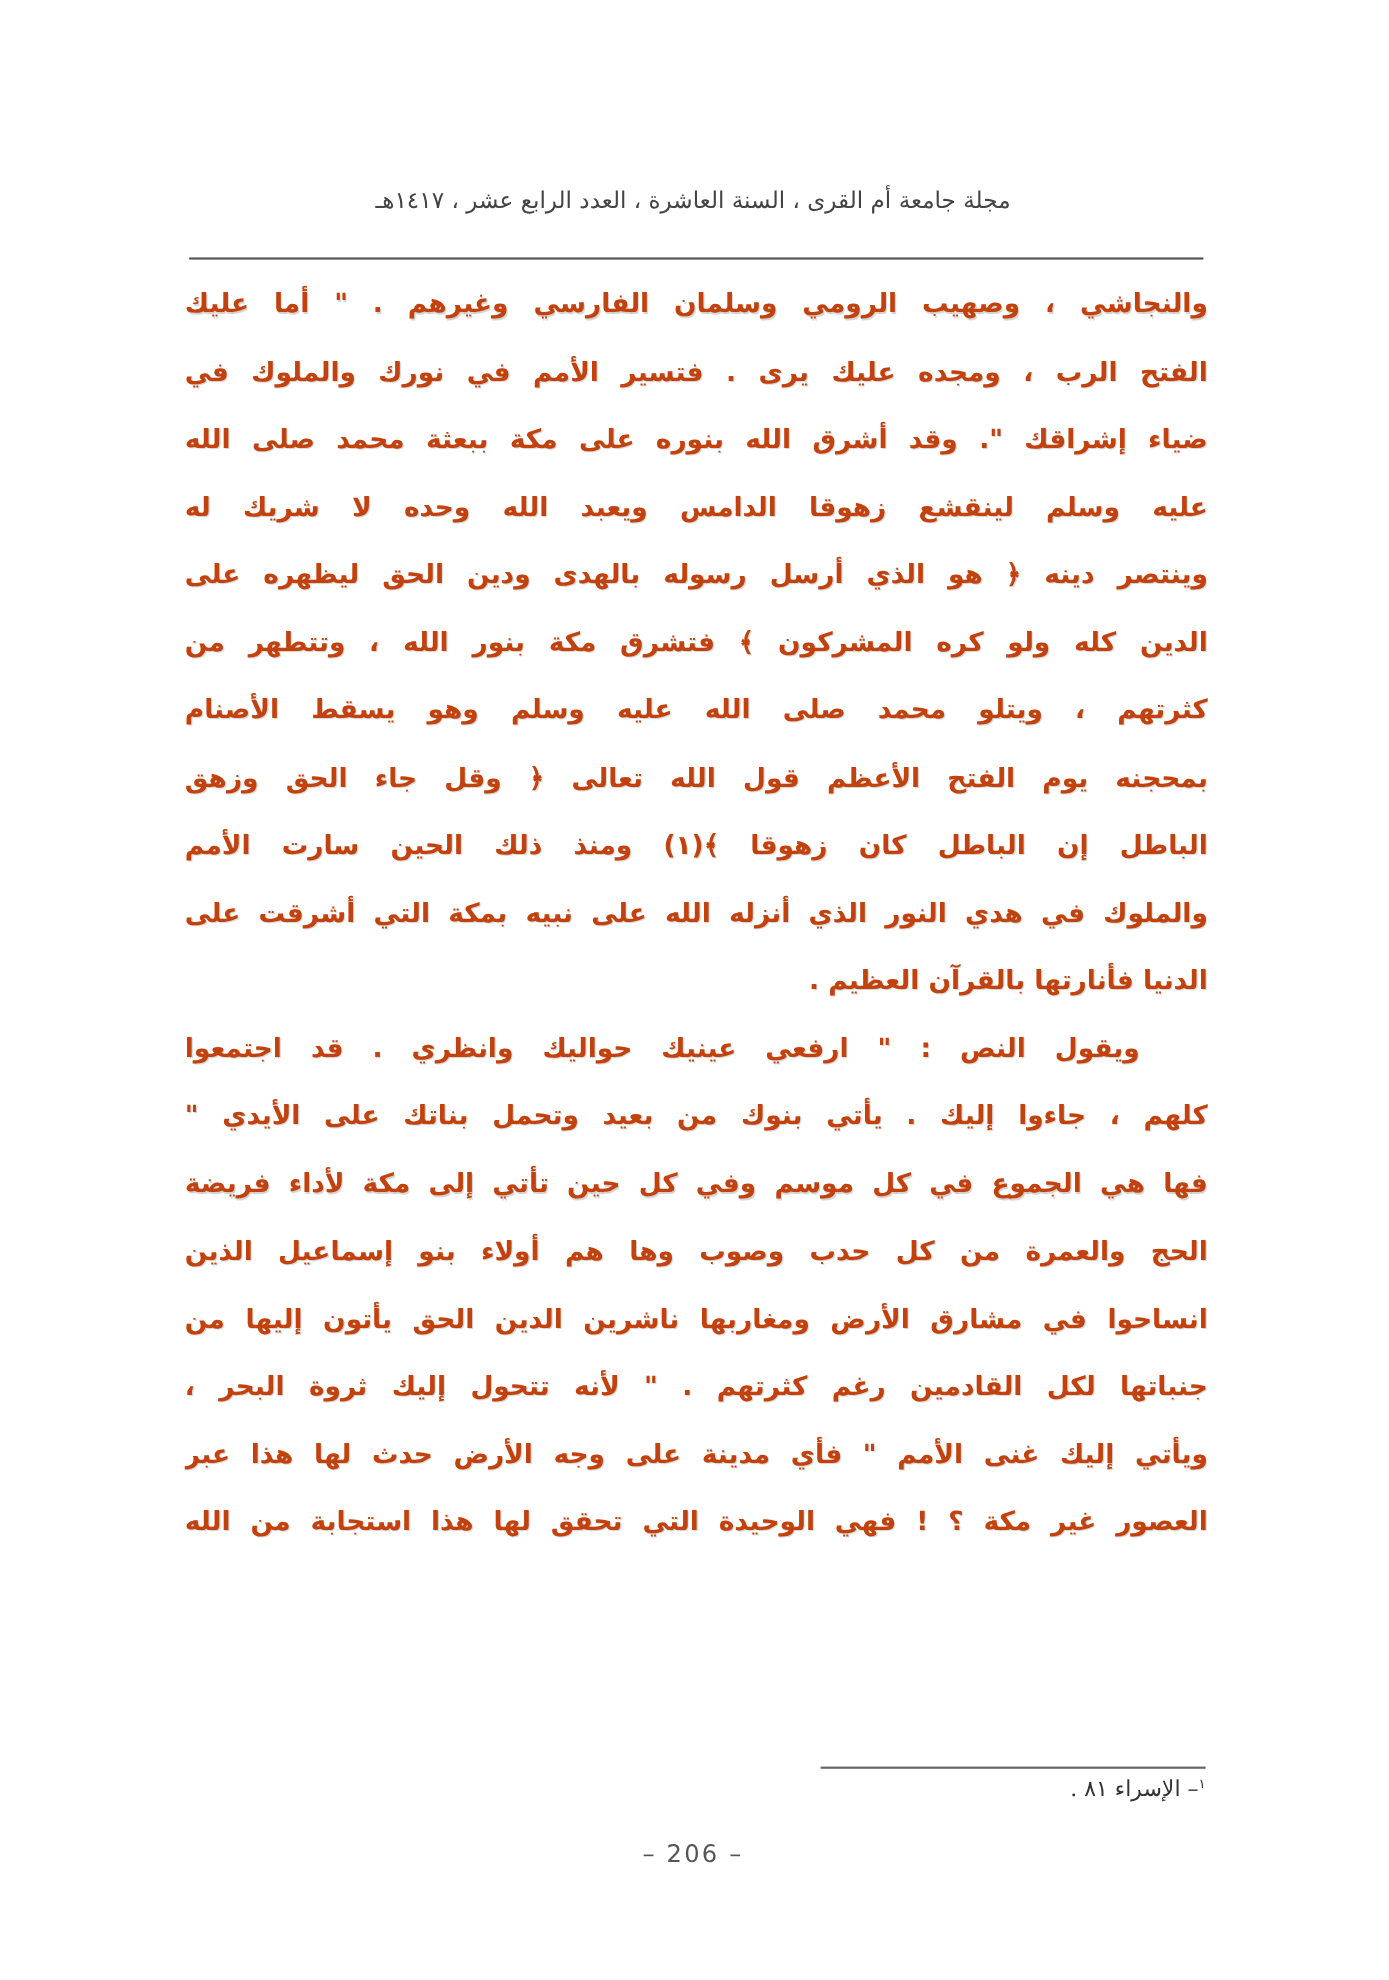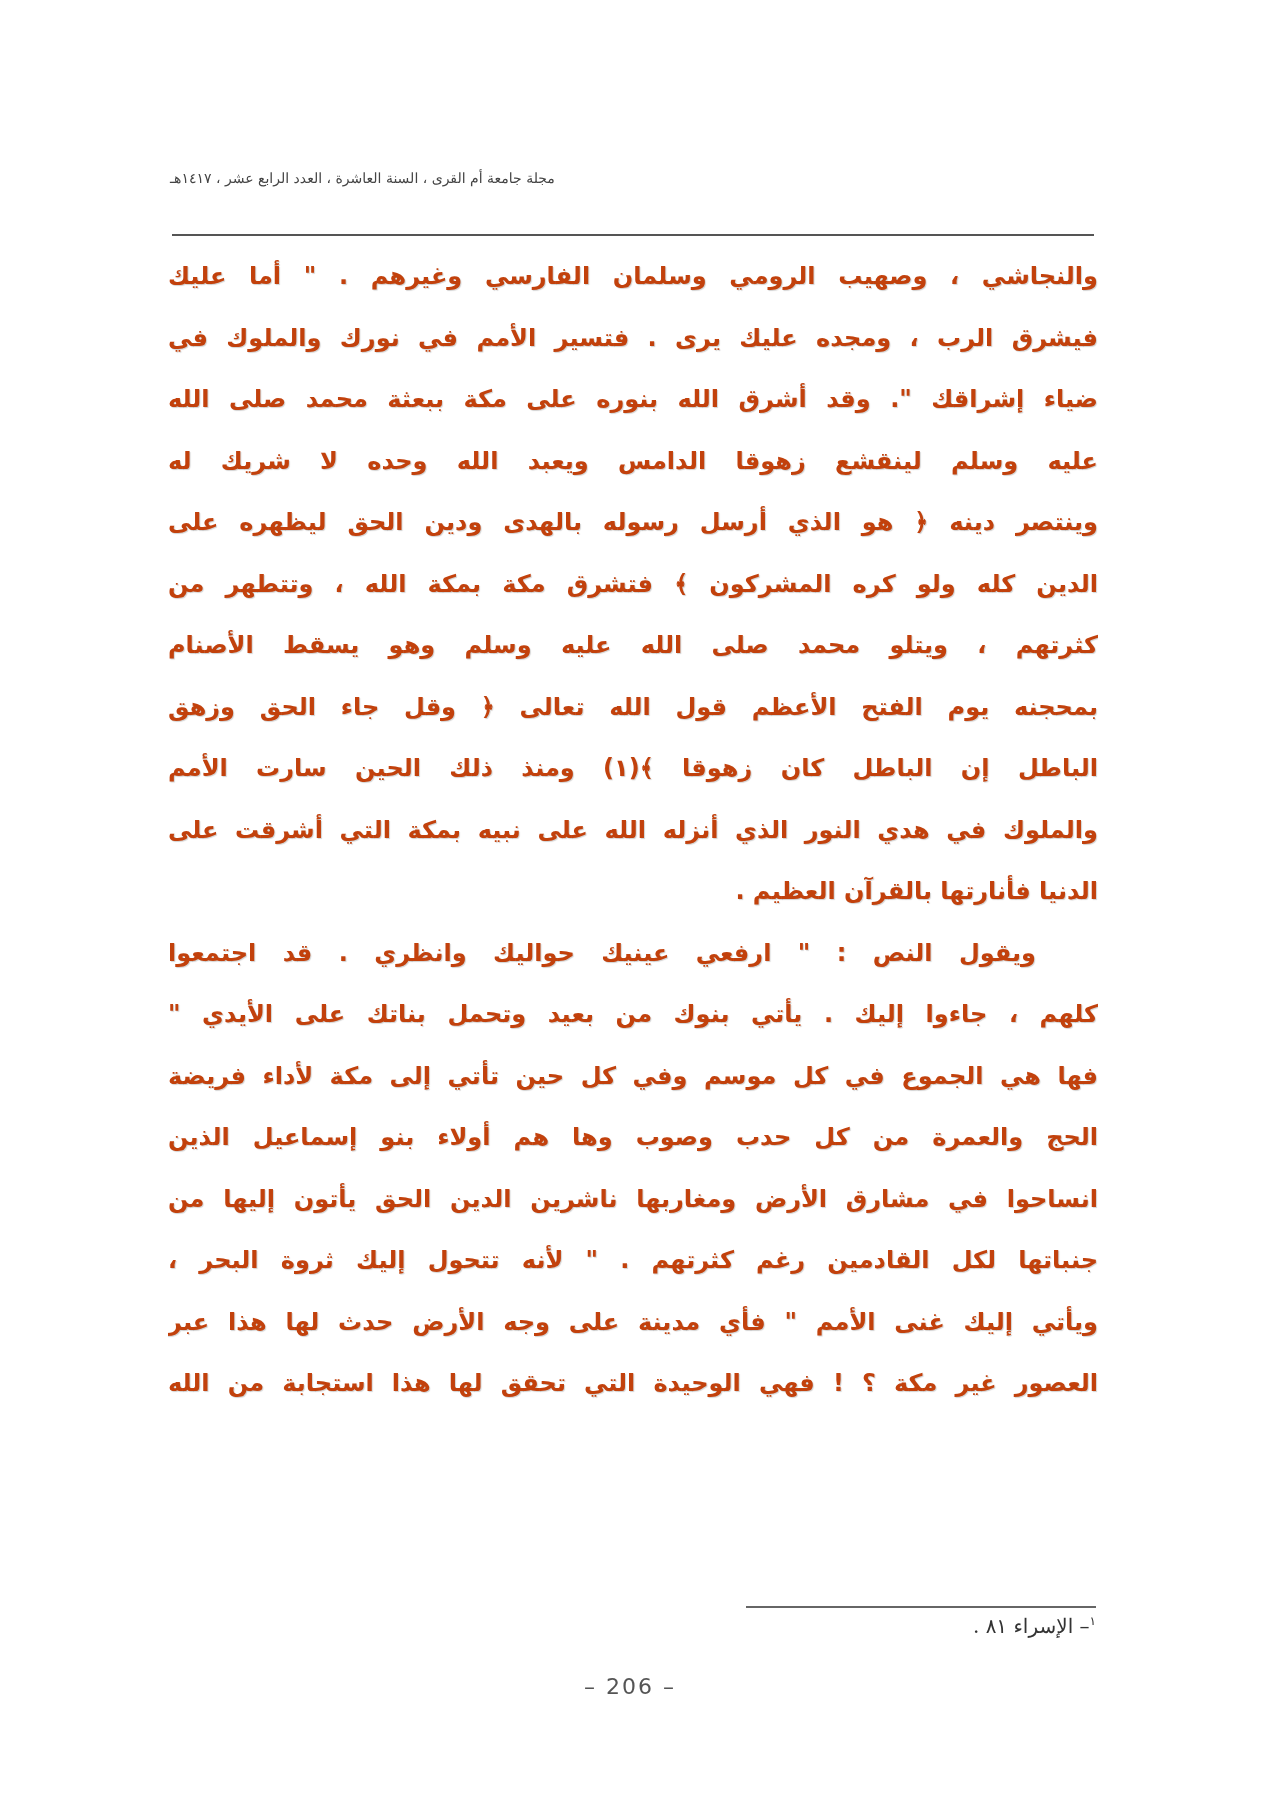--- a/index.html
+++ b/index.html
@@ -20,24 +20,24 @@
       left: 0; top: 0;
       width: 1263px;
       height: 1800px;
       background: #ffffff;
     }
     .running-header {
       position: absolute;
       top: 170px;
       left: 170px;
       width: 920px;
-      text-align: left;
+      text-align: center;
       direction: rtl;
       font-family: "DejaVu Serif", serif;
-      font-size: 14px;
+      font-size: 21px;
       color: #444;
     }
     .header-rule {
       position: absolute;
       top: 234px;
       left: 172px;
       width: 922px;
       height: 2px;
       background: #555;
     }
@@ -107,25 +107,25 @@
 </head>
 <body>
 
 <div class="page">
 
   <div class="running-header">مجلة جامعة أم القرى ، السنة العاشرة ، العدد الرابع عشر ، ١٤١٧هـ</div>
   <div class="header-rule"></div>
 
   <div class="body-text">
     <div class="line">والنجاشي ، وصهيب الرومي وسلمان الفارسي وغيرهم . " أما عليك</div>
-    <div class="line">فيشرق الرب ، ومجده عليك يرى . فتسير الأمم في نورك والملوك في</div>
+    <div class="line">الفتح الرب ، ومجده عليك يرى . فتسير الأمم في نورك والملوك في</div>
     <div class="line">ضياء إشراقك ". وقد أشرق الله بنوره على مكة ببعثة محمد صلى الله</div>
     <div class="line">عليه وسلم لينقشع زهوقا الدامس ويعبد الله وحده لا شريك له</div>
     <div class="line">وينتصر دينه ﴿ هو الذي أرسل رسوله بالهدى ودين الحق ليظهره على</div>
-    <div class="line">الدين كله ولو كره المشركون ﴾ فتشرق مكة بمكة الله ، وتتطهر من</div>
+    <div class="line">الدين كله ولو كره المشركون ﴾ فتشرق مكة بنور الله ، وتتطهر من</div>
     <div class="line">كثرتهم ، ويتلو محمد صلى الله عليه وسلم وهو يسقط الأصنام</div>
     <div class="line">بمحجنه يوم الفتح الأعظم قول الله تعالى ﴿ وقل جاء الحق وزهق</div>
     <div class="line">الباطل إن الباطل كان زهوقا ﴾(١) ومنذ ذلك الحين سارت الأمم</div>
     <div class="line">والملوك في هدي النور الذي أنزله الله على نبيه بمكة التي أشرقت على</div>
     <div class="line last">الدنيا فأنارتها بالقرآن العظيم .</div>
     <div class="line indent">ويقول النص : " ارفعي عينيك حواليك وانظري . قد اجتمعوا</div>
     <div class="line">كلهم ، جاءوا إليك . يأتي بنوك من بعيد وتحمل بناتك على الأيدي "</div>
     <div class="line">فها هي الجموع في كل موسم وفي كل حين تأتي إلى مكة لأداء فريضة</div>
     <div class="line">الحج والعمرة من كل حدب وصوب وها هم أولاء بنو إسماعيل الذين</div>
     <div class="line">انساحوا في مشارق الأرض ومغاربها ناشرين الدين الحق يأتون إليها من</div>

